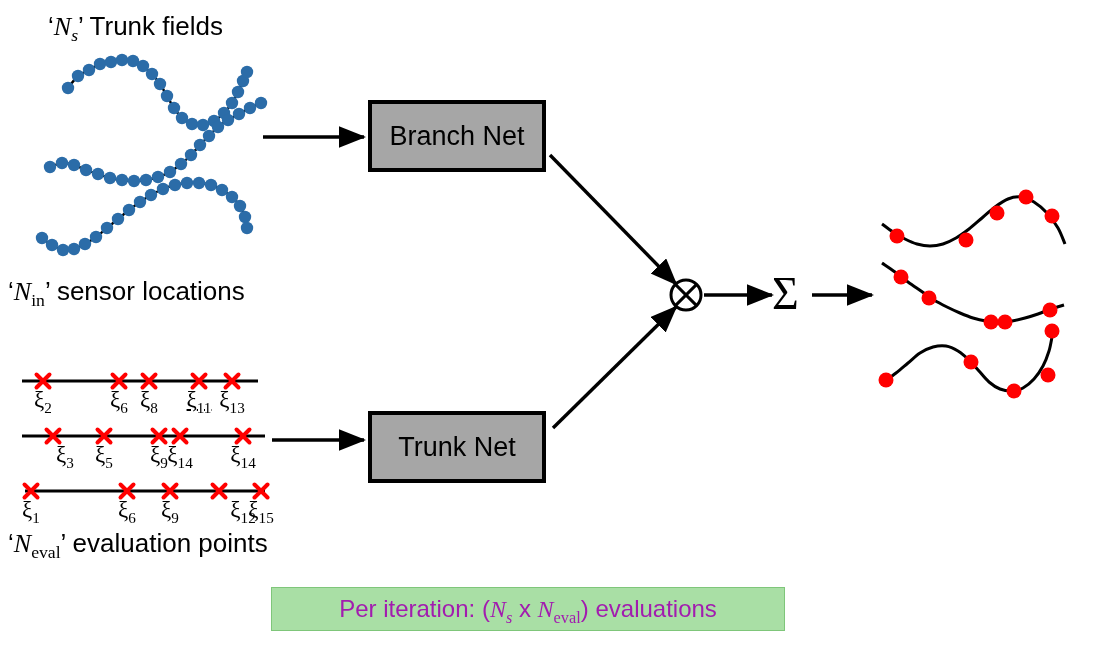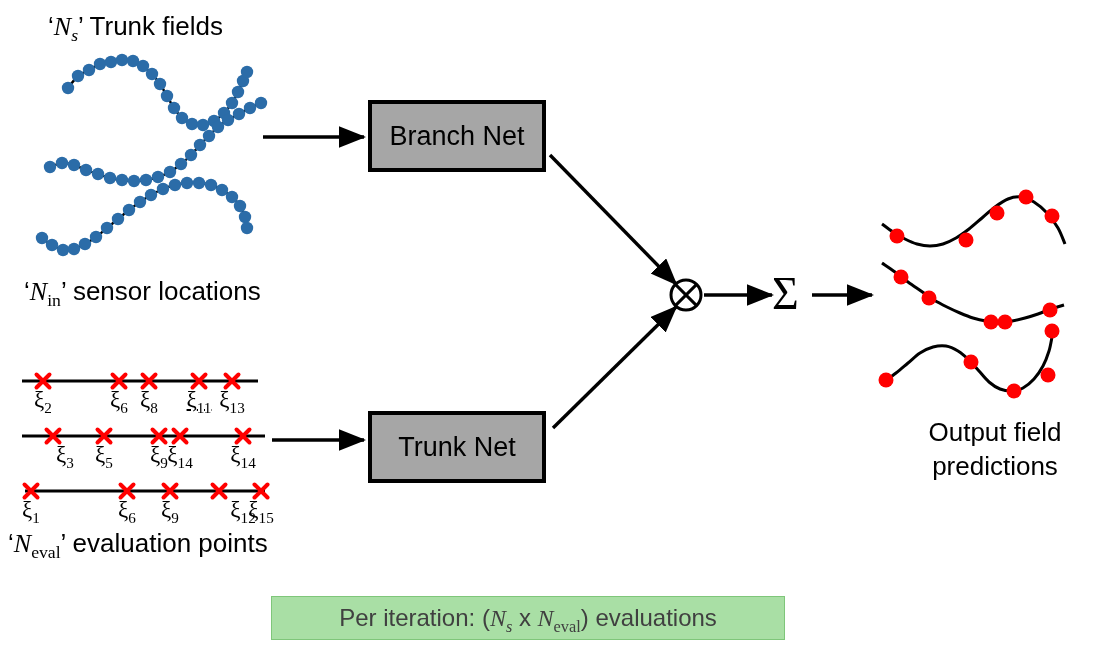--- a/index.html
+++ b/index.html
@@ -78,22 +78,21 @@
     top: 587px;
     width: 514px;
     height: 44px;
     background: #a9dfa5;
     border: 1px solid #7fc67a;
     box-sizing: border-box;
     display: flex;
     align-items: center;
     justify-content: center;
     font-size: 24px;
-    color: #404040;
-    margin-top: 9px;
+    color: #a21caf;
   }
 
   .sum-sym {
     position: absolute;
     font-family: "Liberation Serif", serif;
     font-size: 46px;
     line-height: 1;
   }
 
   .xi-label {
@@ -291,42 +290,38 @@
         <circle cx="686" cy="295" r="15" fill="#fff" stroke="#000" stroke-width="3"></circle>
         <line x1="675.395" y1="284.395" x2="696.605" y2="305.605" stroke="#000" stroke-width="3"></line>
         <line x1="696.605" y1="284.395" x2="675.395" y2="305.605" stroke="#000" stroke-width="3"></line>
       </g>
   </svg>
 
   <div class="lbl lbl-big" style="left:48px; top:11px;">
     <span>‘</span><span class="mathvar">N</span><span class="subi">s</span><span>’ Trunk fields</span>
   </div>
 
-  <div class="lbl lbl-big" style="left:24px; top:276px;">
+  <div class="lbl lbl-big" style="left:8px; top:276px;">
     <span>‘</span><span class="mathvar">N</span><span class="sub">in</span><span>’ sensor locations</span>
   </div>
 
   <div class="lbl lbl-big" style="left:8px; top:528px;">
     <span>‘</span><span class="mathvar">N</span><span class="sub">eval</span><span>’ evaluation points</span>
   </div>
 
   <div class="netbox" id="trunk-net">
     <span>Trunk Net</span>
   </div>
 
   <div class="netbox" id="branch-net">
     <span>Branch Net</span>
   </div>
 
   <div class="sum-sym" style="left:772px; top:271px;">Σ</div>
 
-  <div class="lbl lbl-out" style="left:895px; top:416px; width:200px;">
-    <span>Output field</span><br>
-    <span>predictions</span>
-  </div>
 
   <div id="banner">
     <span>
       <span>Per iteration: (</span><span class="mathvar">N</span><span class="subi">s</span><span> x </span><span class="mathvar">N</span><span class="sub">eval</span><span>) evaluations</span>
     </span>
   </div>
 
   <div id="xi-layer">
       <div class="xi-label" style="left: 43px; top: 387px;"><span>ξ</span><span class="sb">2</span></div>
       <div class="xi-label" style="left: 119px; top: 387px;"><span>ξ</span><span class="sb">6</span></div>

